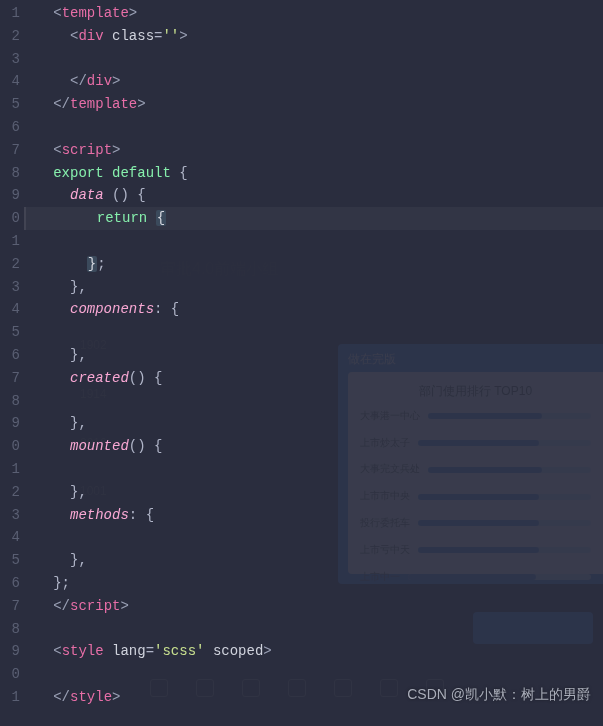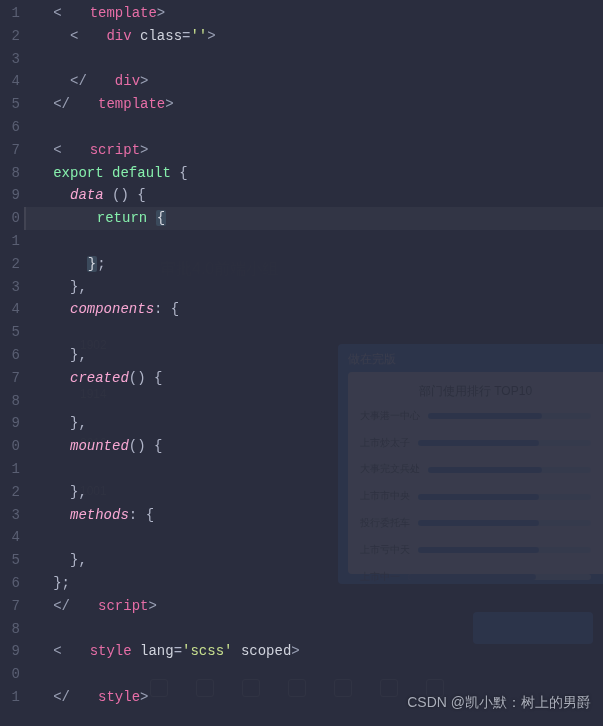--- a/index.html
+++ b/index.html
@@ -37,29 +37,29 @@
   .line { height: 22.8px; display: block; }
   .line.hl {
     background: rgba(255,255,255,0.04);
     margin-left: -4px;
     padding-left: 12px;
     border-left: 2px solid rgba(255,255,255,0.08);
     width: calc(100% + 4px);
   }
   .punc { color: #b0b5c8; }
   .tag-br { color: #9aa0b5; }      
-  .tag { color: #e76ea7; margin-left: 28px; }          
+  .tag { color: #e76ea7; }          
   .attr { color: #d0d3dd; }
   .attr-val { color: #c8e08f; }
   .kw { color: #86efac; }           
   .fn { color: #f9a8d4; font-style: italic; }           
   .match { background: #3b4a5c; border-radius:2px; color:#d5d8e0; padding:0 1px; }
   .watermark {
     position: absolute;
-    bottom: 12px;
+    bottom: 20px;
     right: 12px;
     color: #a9adb9;
     font-size: 14px;
     font-family: -apple-system, "PingFang SC", "Microsoft YaHei", sans-serif;
     text-shadow: 0 0 3px rgba(0,0,0,0.5);
     pointer-events: none;
   }
   
   .ghost {
     position: absolute;

